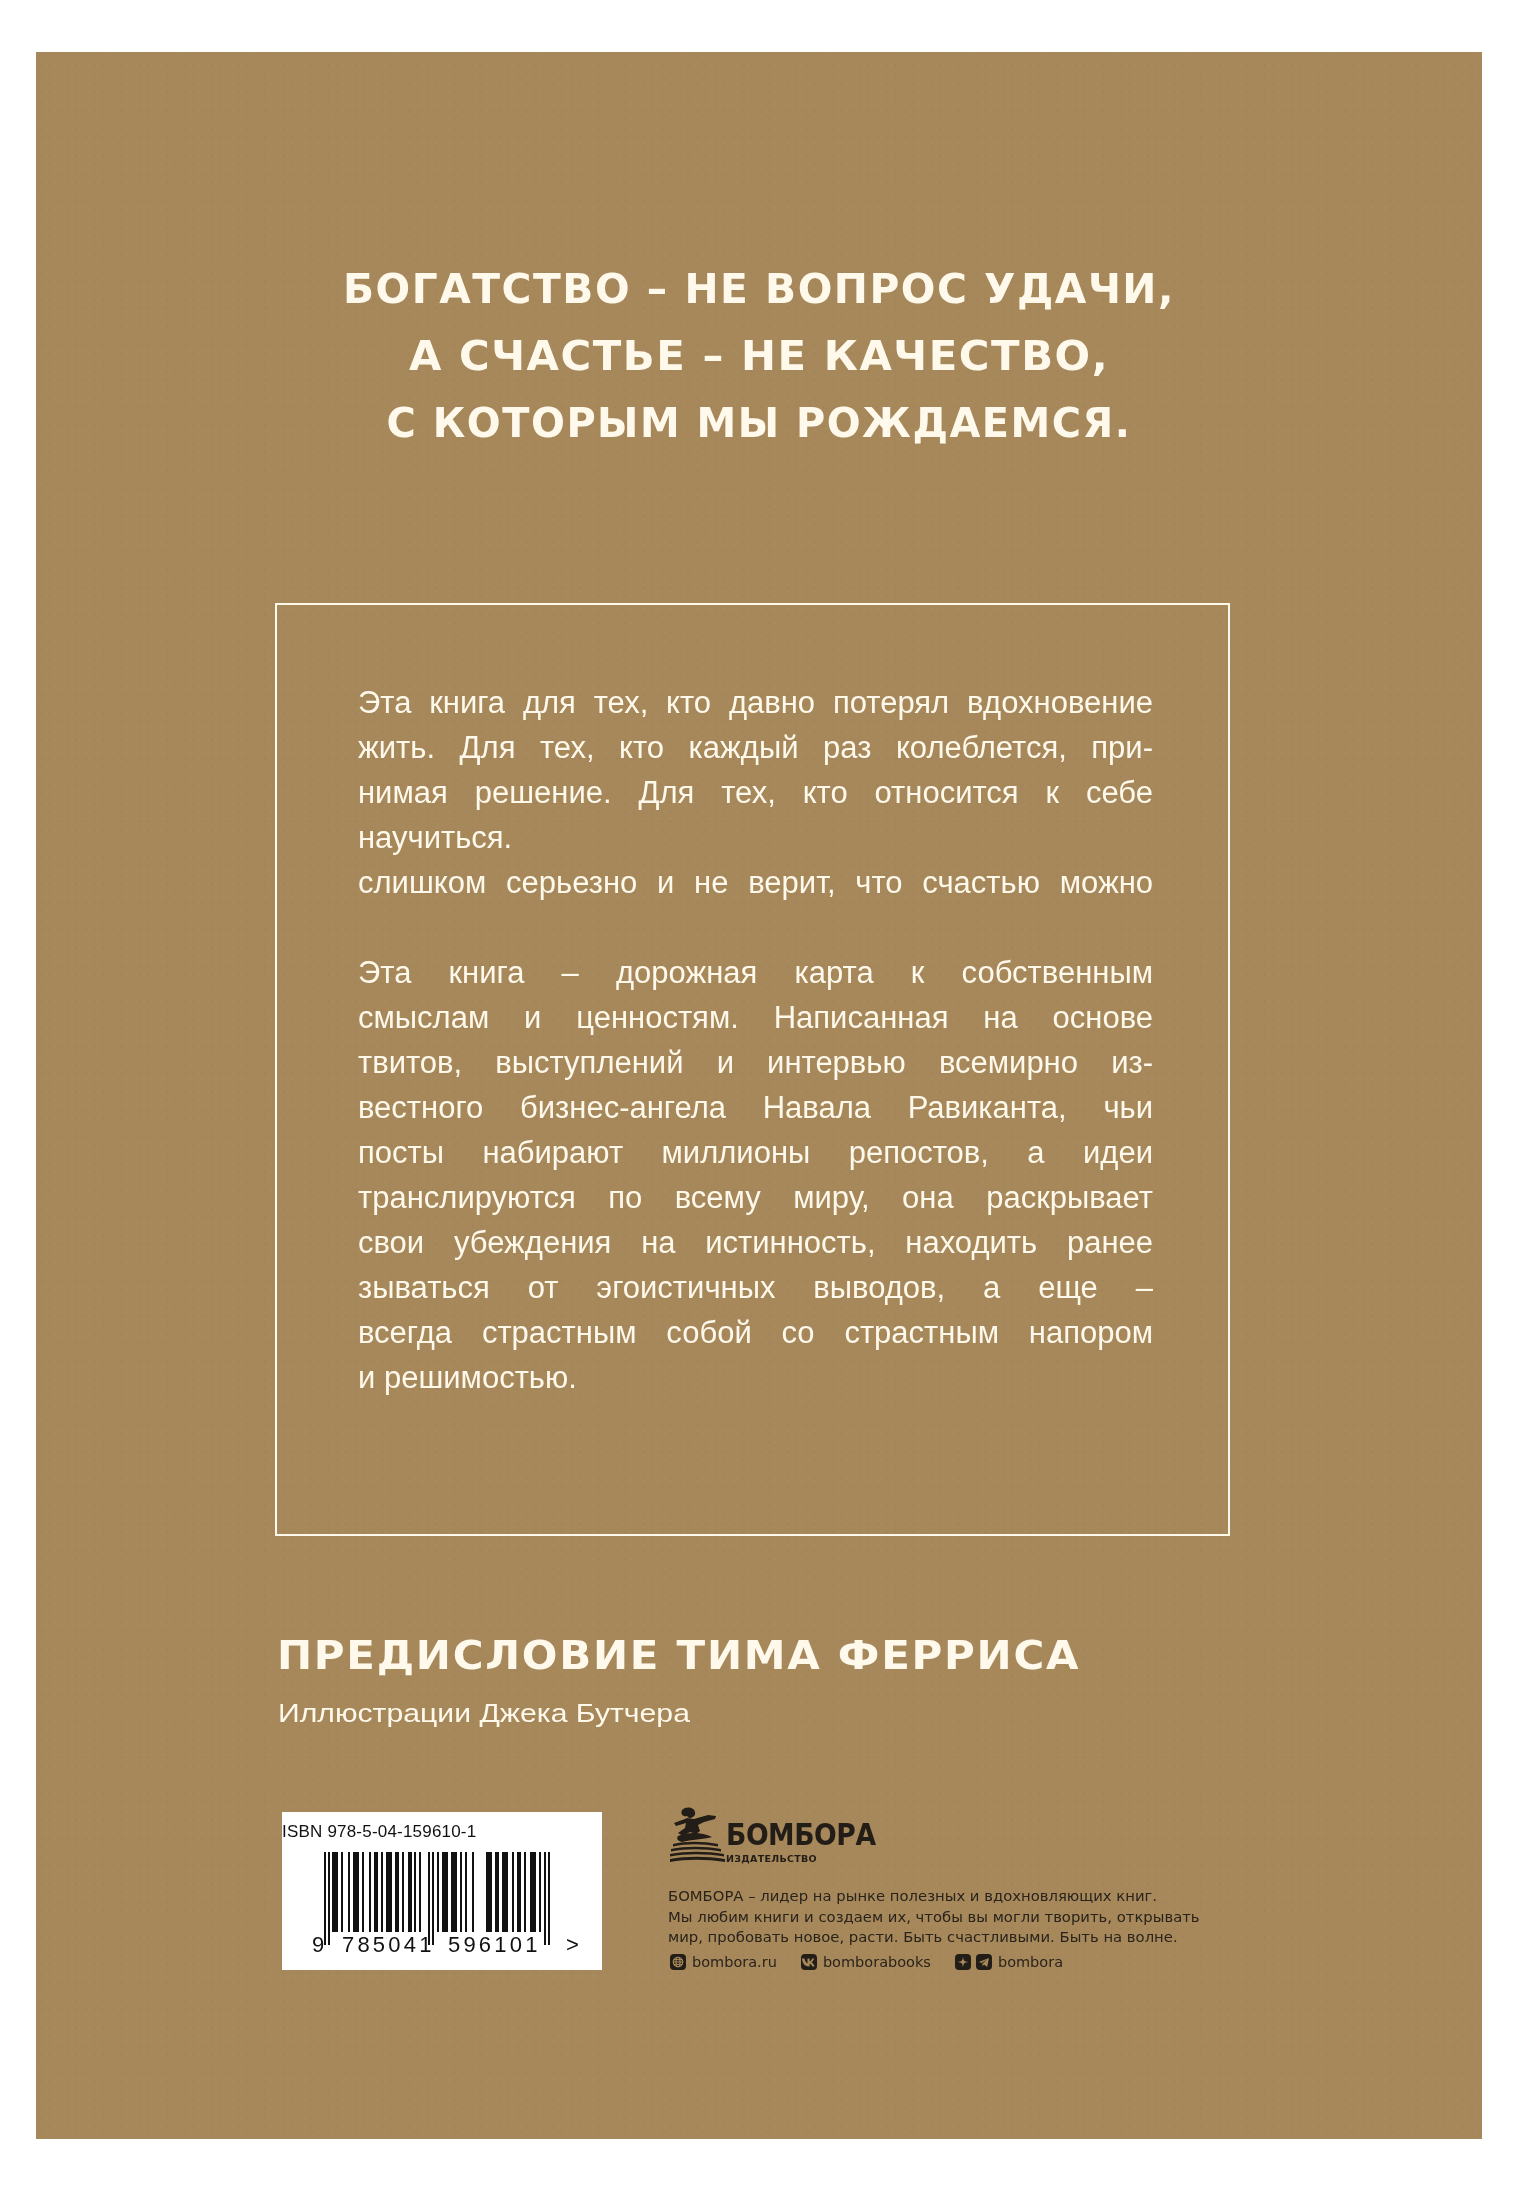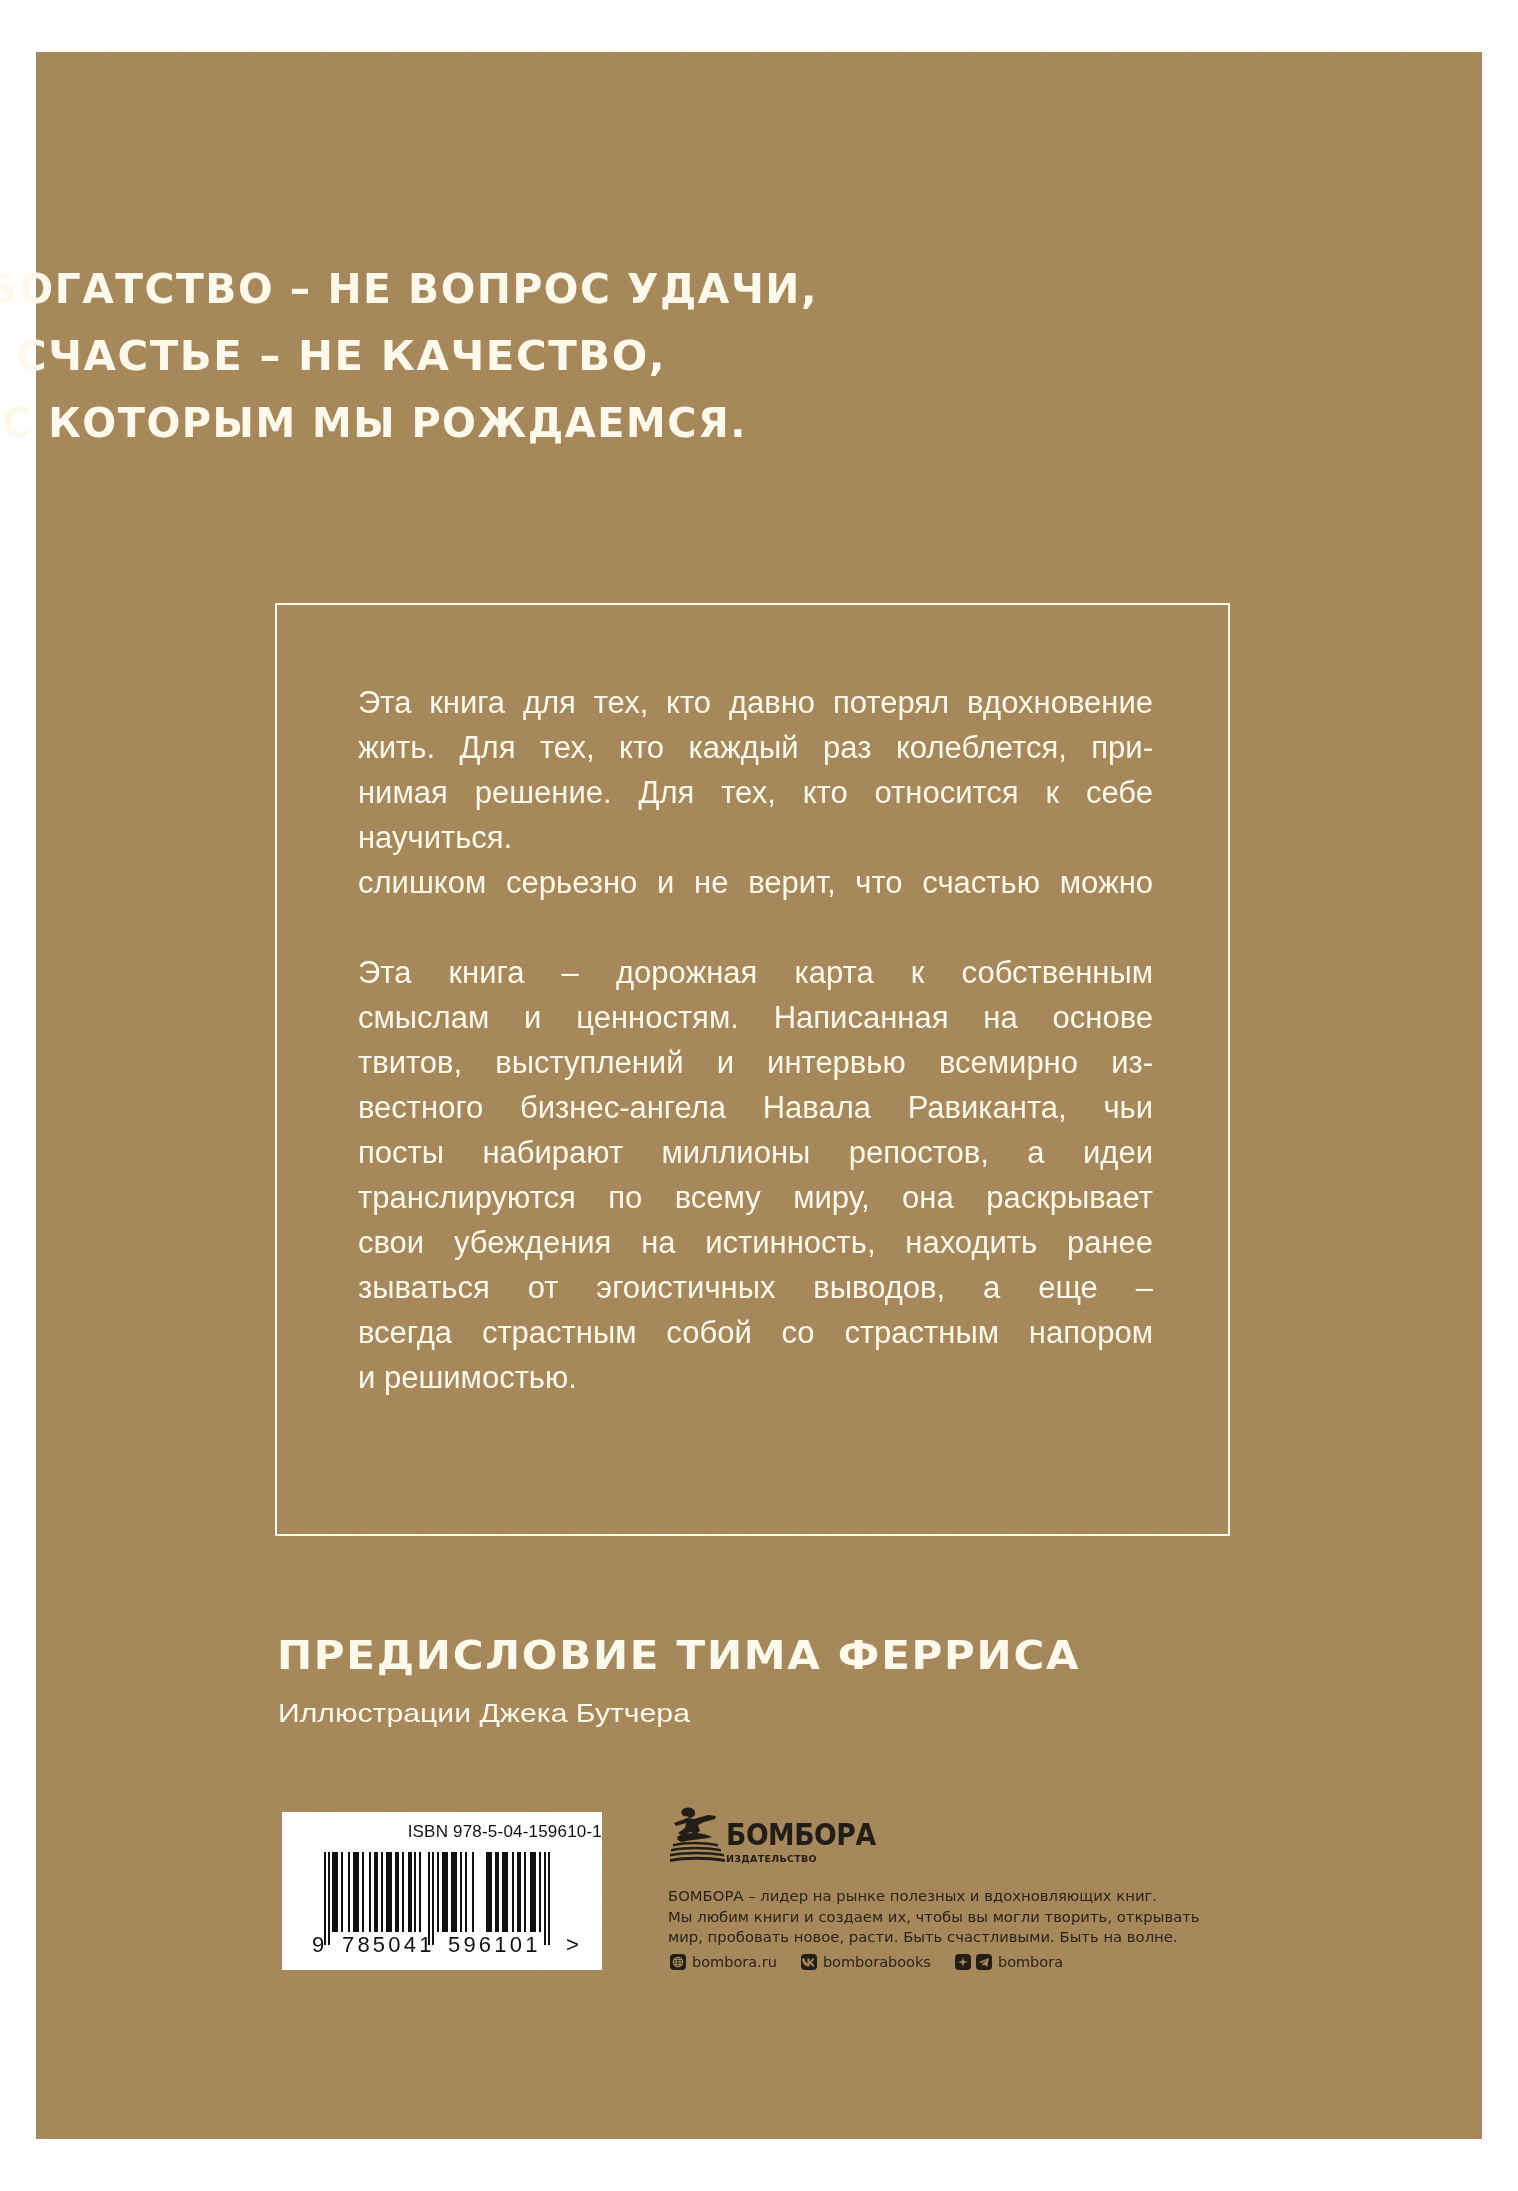--- a/index.html
+++ b/index.html
@@ -18,21 +18,21 @@
     background-image:
       radial-gradient(rgba(0,0,0,0.018) 1px, transparent 1.5px),
       radial-gradient(rgba(255,255,255,0.015) 1px, transparent 1.5px);
     background-size: 9px 9px, 13px 13px;
     background-position: 0 0, 4px 6px;
   }
 
   .headline {
     position: absolute;
     left: 0; top: 256px; width: 1518px;
-    text-align: left;
+    text-align: center;
     color: #FFF9EC;
     font-family: "DejaVu Sans", sans-serif;
     font-weight: bold;
     font-size: 40px;
     line-height: 67px;
     letter-spacing: 1.5px;
   }
   .headline .line { display: block; white-space: nowrap; }
 
   .blurb-box {
@@ -83,21 +83,21 @@
 
   .barcode-box {
     position: absolute;
     left: 282px; top: 1812px;
     width: 320px; height: 158px;
     background: #ffffff;
   }
   .isbn-label {
     position: absolute;
     left: 0; top: 10px; width: 100%;
-    text-align: right;
+    text-align: left;
     font-family: "Liberation Sans", sans-serif;
     font-size: 17px;
     color: #111;
     letter-spacing: 0.2px;
   }
   .bars {
     position: absolute;
     left: 42px; top: 40px;
     width: 240px; height: 93px;
   }

